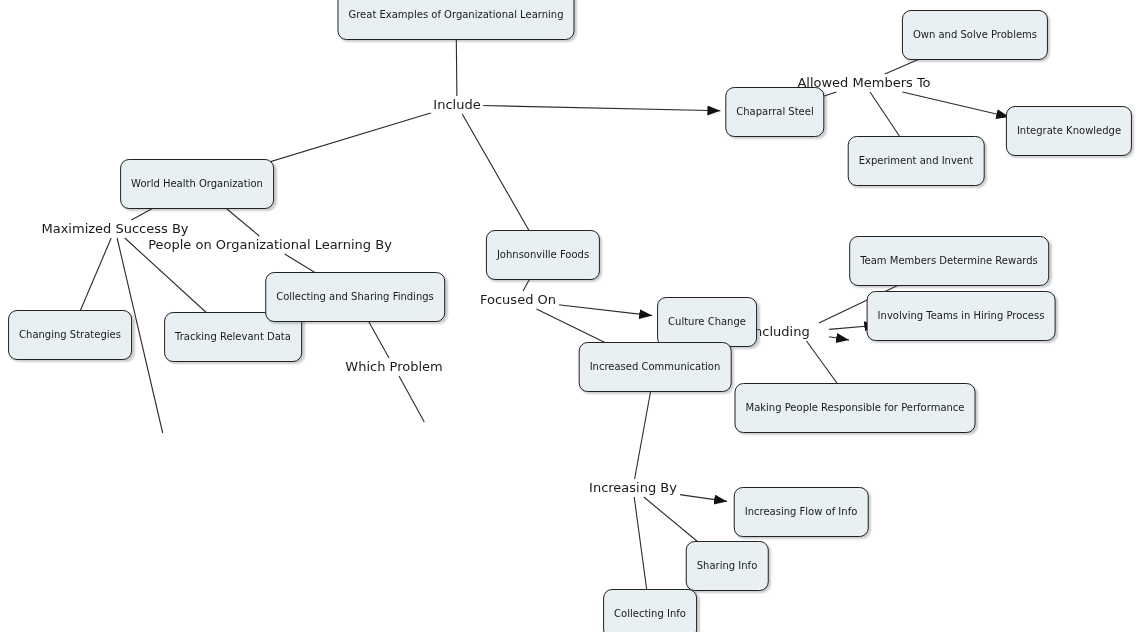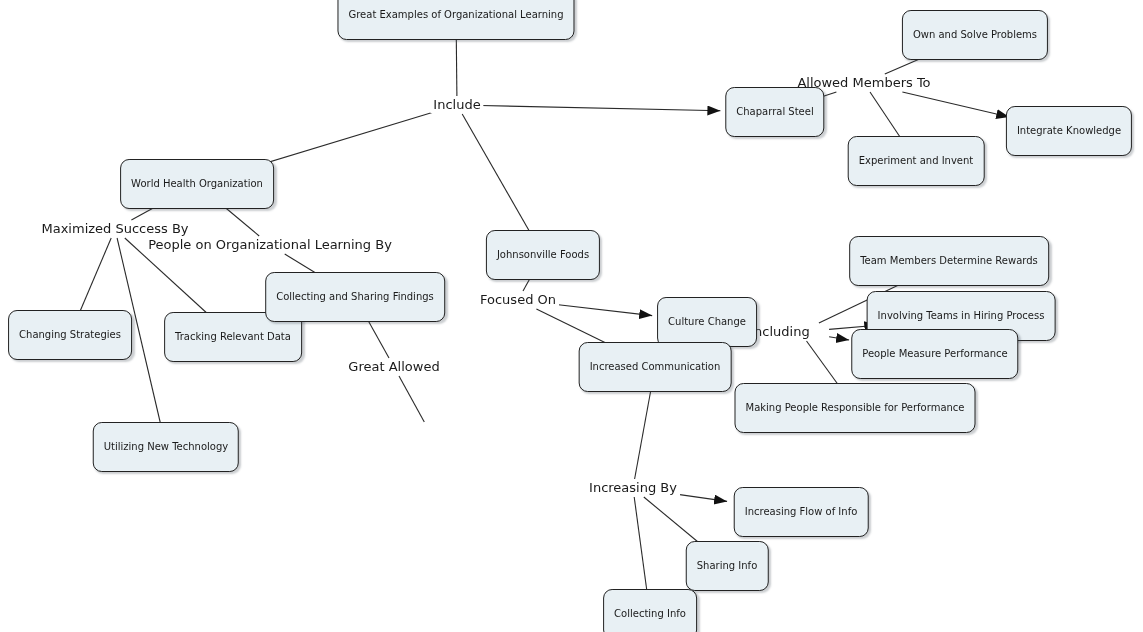--- a/index.html
+++ b/index.html
@@ -79,32 +79,30 @@
 
 <div class="node" style="left: 456px; top: 15px;">Great Examples of Organizational Learning</div>
     <div class="node" style="left: 775px; top: 112px;">Chaparral Steel</div>
     <div class="node" style="left: 975px; top: 35px;">Own and Solve Problems</div>
     <div class="node" style="left: 1069px; top: 131px;">Integrate Knowledge</div>
     <div class="node" style="left: 916px; top: 161px;">Experiment and Invent</div>
     <div class="node" style="left: 197px; top: 184px; text-align: right;">World Health Organization</div>
     <div class="node" style="left: 70px; top: 335px;">Changing Strategies</div>
     <div class="node" style="left: 233px; top: 337px;">Tracking Relevant Data</div>
     <div class="node" style="left: 355px; top: 297px;">Collecting and Sharing Findings</div>
-    <div class="node" style="left: 166px; top: 447px;">Utilizing New Technology</div>
     <div class="node" style="left: 543px; top: 255px;">Johnsonville Foods</div>
     <div class="node" style="left: 707px; top: 322px;">Culture Change</div>
     <div class="node" style="left: 949px; top: 261px;">Team Members Determine Rewards</div>
     <div class="node" style="left: 961px; top: 316px;">Involving Teams in Hiring Process</div>
-    <div class="node" style="left: 935px; top: 354px;">People Measure Performance</div>
     <div class="node" style="left: 855px; top: 408px;">Making People Responsible for Performance</div>
     <div class="node" style="left: 655px; top: 367px;">Increased Communication</div>
     <div class="node" style="left: 801px; top: 512px; text-align: center;">Increasing Flow of Info</div>
     <div class="node" style="left: 727px; top: 566px;">Sharing Info</div>
     <div class="node" style="left: 650px; top: 614px;">Collecting Info</div>
     <div class="linklabel" style="left: 457px; top: 105px;">Include</div>
     <div class="linklabel" style="left: 864px; top: 83px;">Allowed Members To</div>
     <div class="linklabel" style="left: 115px; top: 229px;">Maximized Success By</div>
     <div class="linklabel" style="left: 270px; top: 245px;">People on Organizational Learning By</div>
-    <div class="linklabel" style="left: 394px; top: 367px;">Great Allowed</div>
+    <div class="linklabel" style="left: 394px; top: 367px;">Which Problem</div>
     <div class="linklabel" style="left: 518px; top: 300px;">Focused On</div>
     <div class="linklabel" style="left: 780px; top: 332px; text-align: right;">Including</div>
     <div class="linklabel" style="left: 633px; top: 488px;">Increasing By</div>
   </div>
 
 </body></html>

